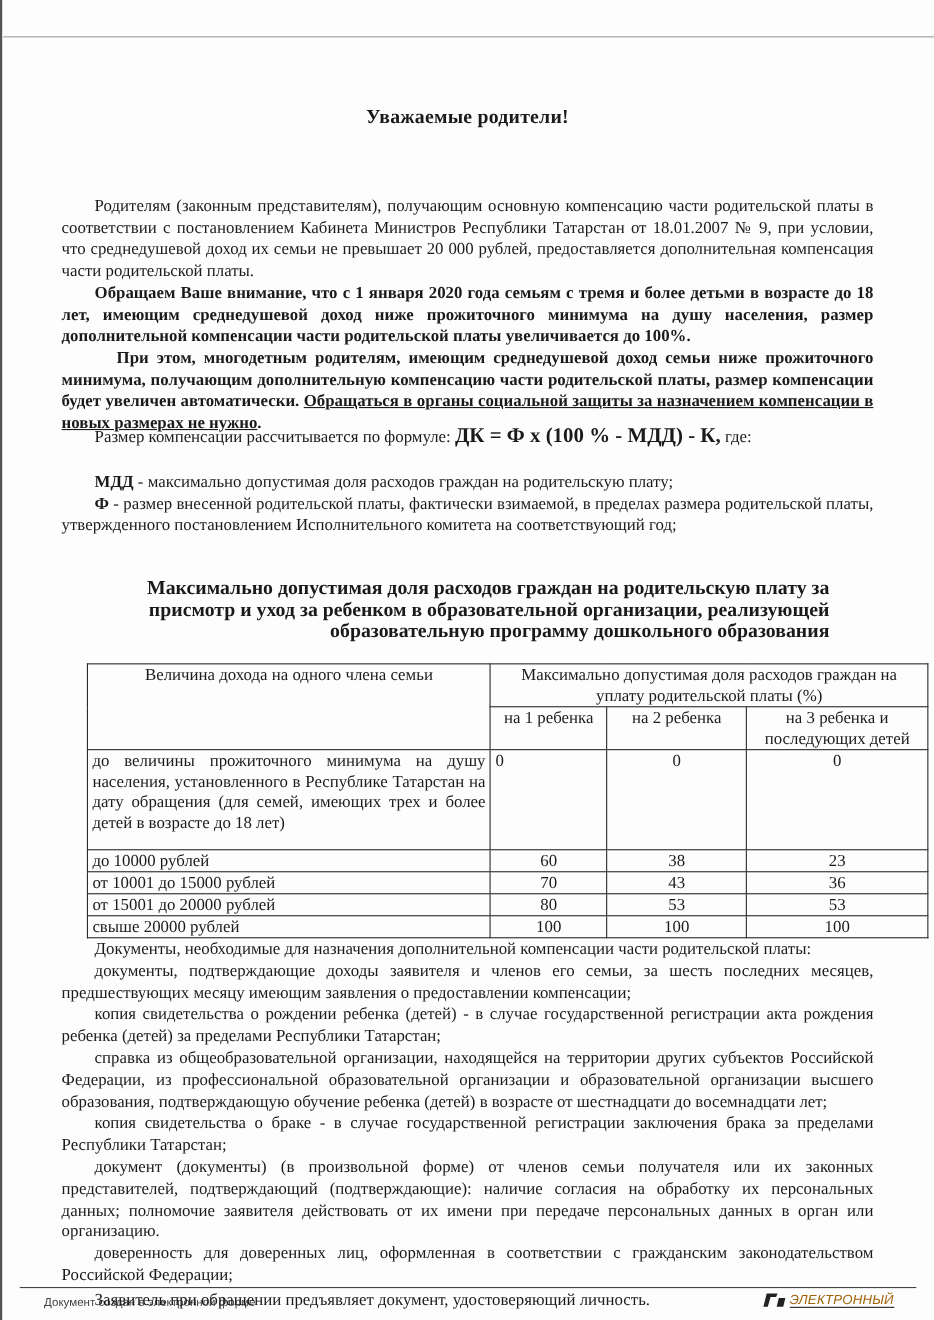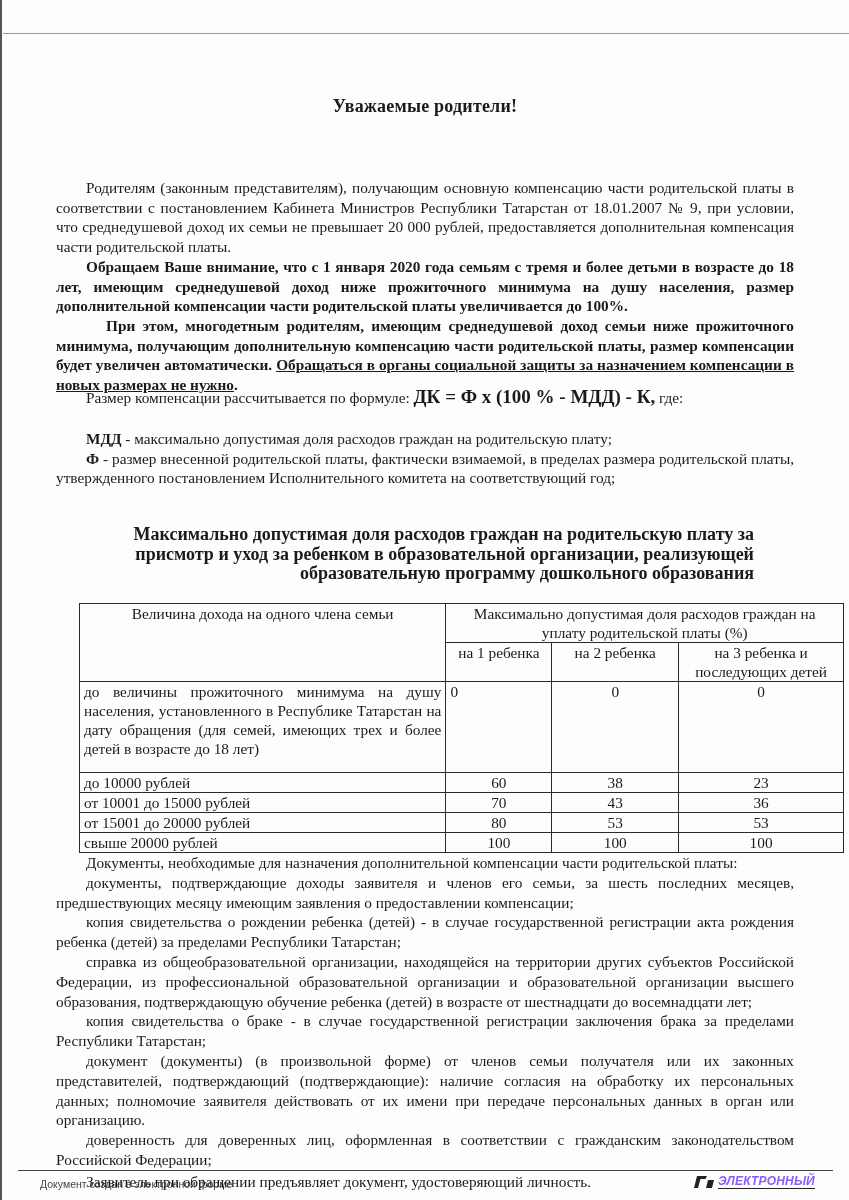--- a/index.html
+++ b/index.html
@@ -44,22 +44,22 @@
   .footer-rule { position: absolute; left: 18px; top: 1170px; width: 815px; height: 1px; background: #444; }
   .footer-line {
     position: absolute; left: 86px; top: 1173px; font-size: 15.3px; white-space: nowrap;
   }
   .footer-stamp {
     position: absolute; left: 40px; top: 1178px; font-family: "Liberation Sans", sans-serif;
     font-size: 10.5px; color: #222; white-space: nowrap; opacity: 0.85;
   }
   .logo {
     position: absolute; left: 693px; top: 1174px; display: flex; align-items: center;
-    font-family: "Liberation Sans", sans-serif; font-weight: bold; font-style: italic;
-    font-size: 12px; color: #8b5cf6; letter-spacing: 0.2px;
+    font-family: "Liberation Sans", sans-serif; font-weight: normal; font-style: italic;
+    font-size: 12px; color: #a16207; letter-spacing: 0.2px;
   }
   .logo-mark { width: 22px; height: 14px; margin-right: 3px; }
 </style>
 </head>
 <body>
 
 <div class="left-edge"></div>
 <div class="top-rule"></div>
 
 <div class="page">

